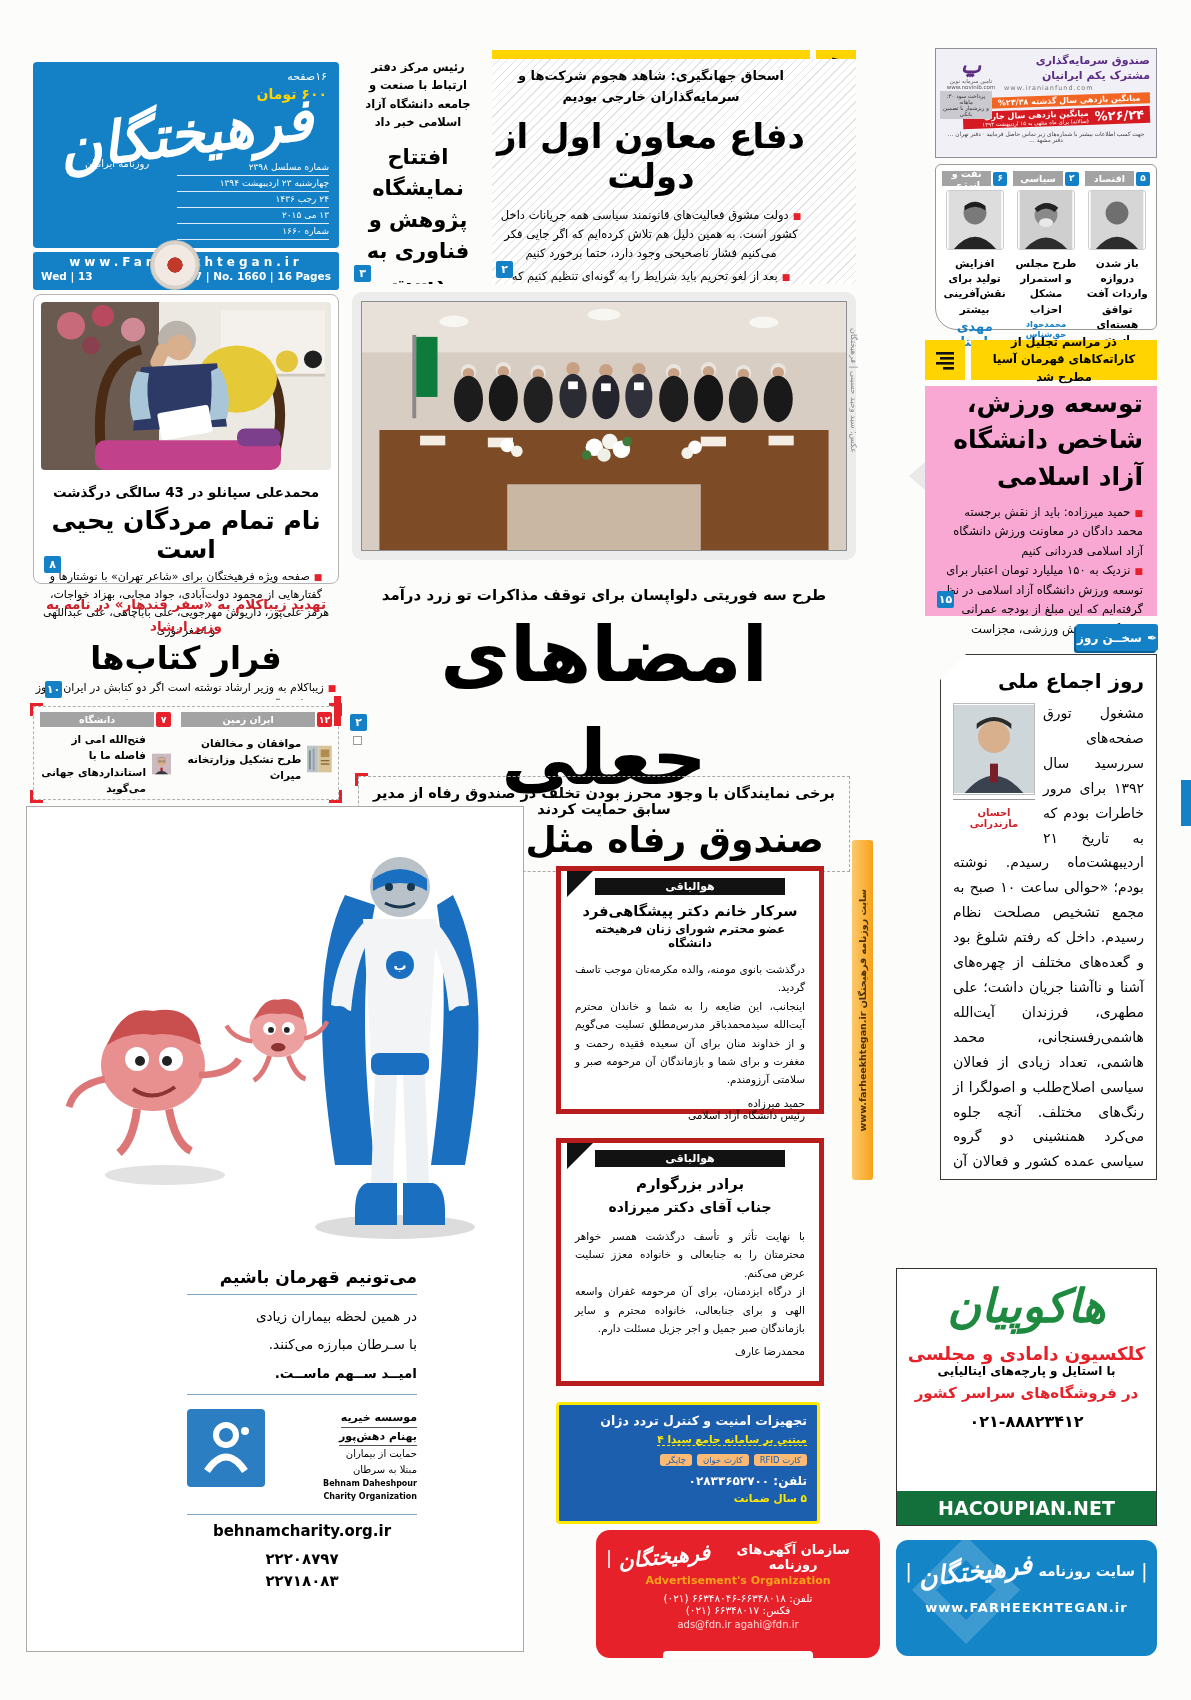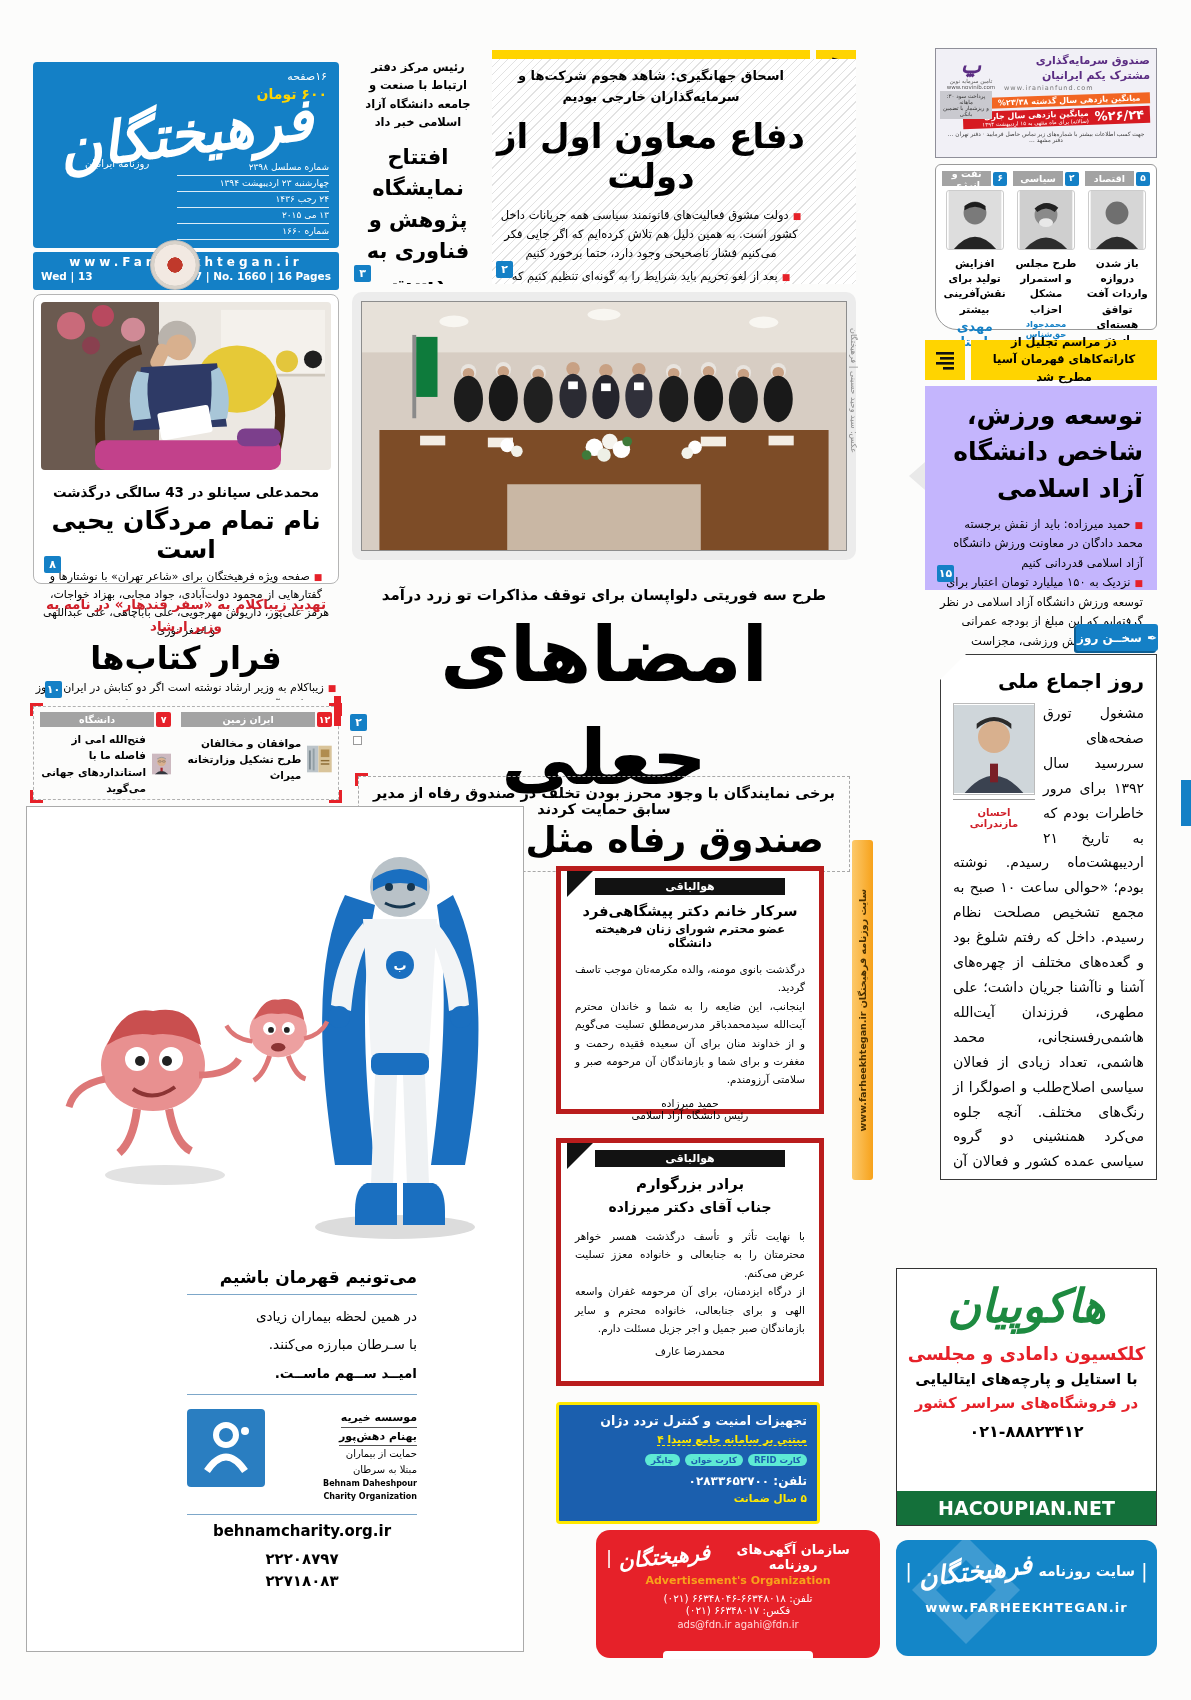--- a/index.html
+++ b/index.html
@@ -34,27 +34,27 @@
   .corner{position:absolute;width:13px;height:13px;border:3px solid #e62129}
   .c-tr{top:-4px;right:-4px;border-left:none;border-bottom:none}
   .c-tl{top:-4px;left:-4px;border-right:none;border-bottom:none}
   .c-br{bottom:-4px;right:-4px;border-left:none;border-top:none}
   .c-bl{bottom:-4px;left:-4px;border-right:none;border-top:none}
   
   .obit{background:#fff;border:5px solid #b91c1c;}
   .obit .bar{position:absolute;top:7px;left:34px;right:34px;height:17px;background:#121212;color:#fff;font-size:11px;text-align:center;line-height:17px;font-weight:bold}
   .obit .fold{position:absolute;top:0;right:auto;left:6px;width:0;height:0;border-top:26px solid #121212;border-right:26px solid transparent}
   .obody{font-size:10.5px;line-height:1.75;text-align:justify;white-space:pre-line}
-  .sig{font-size:10.5px;text-align:center;margin-top:8px}
+  .sig{font-size:10.5px;text-align:right;margin-top:8px}
   
   .speech{border:1.4px solid #3a3a3a;background:#fff;clip-path:polygon(26px 0,100% 0,100% 100%,0 100%,0 26px)}
   .sbody{font-size:14px;line-height:1.78;text-align:justify;white-space:pre-line}
   .vert{writing-mode:vertical-rl}
   
-  .chip{background:#5eead4;color:#1b5fae;font-size:8.5px;font-weight:bold;border-radius:11px;padding:1px 6px}
+  .chip{background:#fdba74;color:#1b5fae;font-size:8.5px;font-weight:normal;border-radius:3px;padding:1px 6px}
   .hr-blue{border:none;border-top:1.5px solid #7da7c9;margin:7px 0}
 </style>
 </head>
 <body>
 
 <div class="page">
 
   <div class="abs mast">
     <span class="mast-pages">۱۶صفحه</span>
     <span class="mast-price">۶۰۰ تومان</span>
@@ -182,21 +182,21 @@
     </div>
     <div style="width:40px;background:#ffd400;display:flex;align-items:center;justify-content:center">
       <svg width="22" height="22" viewBox="0 0 22 22">
           <rect x="2" y="3" width="18" height="2.6" fill="#111"></rect>
           <rect x="6" y="8" width="14" height="2.6" fill="#111"></rect>
           <rect x="2" y="13" width="18" height="2.6" fill="#111"></rect>
           <rect x="9" y="18" width="11" height="2.6" fill="#111"></rect>
         </svg>
     </div>
   </div>
-  <div class="abs" style="left:925px;top:386px;width:232px;height:204px;background:#c4b5fd;padding:12px 14px">
+  <div class="abs" style="left:925px;top:386px;width:232px;height:230px;background:#f9a8d4;padding:0 14px">
     <div class="abs" style="left:-16px;top:76px;width:0;height:0;border-top:14px solid transparent;border-bottom:14px solid transparent;border-left:0;border-right:16px solid #e9e9e9"></div>
     <div class="b" style="font-size:25px;line-height:1.45">توسعه ورزش، شاخص دانشگاه آزاد اسلامی</div>
     <div class="redsq" style="font-size:11.5px;line-height:1.7;margin-top:8px">حمید میرزاده: باید از نقش برجسته محمد دادگان در معاونت ورزش دانشگاه آزاد اسلامی قدردانی کنیم</div>
     <div class="redsq" style="font-size:11.5px;line-height:1.7">نزدیک به ۱۵۰ میلیارد تومان اعتبار برای توسعه ورزش دانشگاه آزاد اسلامی در نظر گرفته‌ایم که این مبلغ از بودجه عمرانی دانشگاه در بخش ورزشی، مجزاست</div>
     <span class="pg abs" style="left:12px;bottom:8px">۱۵</span>
   </div>
 
   <div class="abs" style="left:33px;top:294px;width:306px;height:290px;background:#fff;border:1px solid #b5b5b5;border-radius:8px;padding:7px">
     <svg width="100%" height="168" viewBox="0 0 290 170" preserveAspectRatio="none" style="border-radius:4px">
       <rect width="290" height="170" fill="#ece8e2"></rect>
@@ -512,21 +512,21 @@
     <div class="b ltr" style="font-size:11px;color:#f7a21b;margin-top:2px">Advertisement's Organization</div>
     <div style="font-size:10.5px;margin-top:5px">تلفن: ۶۶۳۴۸۰۱۸-۶۶۳۴۸۰۴۶ (۰۲۱)</div>
     <div style="font-size:10.5px">فکس: ۶۶۳۴۸۰۱۷ (۰۲۱)</div>
     <div class="ltr" style="font-size:10px;color:#ffd9d9;margin-top:3px">ads@fdn.ir      agahi@fdn.ir</div>
     <div class="abs" style="left:50%;bottom:-1px;transform:translateX(-50%);width:150px;height:8px;background:#fff;border-radius:4px 4px 0 0"></div>
   </div>
 
   <div class="abs ctr" style="left:896px;top:1268px;width:261px;height:258px;background:#fff;border:1.5px solid #333;padding-top:10px">
     <div class="b" style="font-size:46px;color:#1d8a40;font-style:italic;letter-spacing:-2px">هاکوپیان</div>
     <div class="b" style="font-size:18px;color:#e62129;margin-top:10px">کلکسیون دامادی و مجلسی</div>
-    <div class="b" style="font-size:15px;margin-top:6px">با استایل و پارچه‌های ایتالیایی</div>
+    <div class="b" style="font-size:12px;">با استایل و پارچه‌های ایتالیایی</div>
     <div class="b" style="font-size:15px;color:#e62129;margin-top:6px">در فروشگاه‌های سراسر کشور</div>
     <div class="b ltr" style="font-size:16px;margin-top:10px">۰۲۱-۸۸۸۲۳۴۱۲</div>
     <div class="abs" style="left:0;right:0;bottom:0;height:34px;background:#14703a;display:flex;align-items:center;justify-content:center">
       <span class="b ltr" style="font-size:19px;color:#fff">HACOUPIAN.NET</span>
     </div>
   </div>
 
   <div class="abs ctr" style="left:896px;top:1540px;width:261px;height:116px;background:#1486c8;border-radius:12px;color:#fff;padding-top:16px;overflow:hidden">
     <svg class="abs" style="left:10px;top:-10px;opacity:.18" width="120" height="120" viewBox="0 0 40 40">
         <path d="M20 2 L38 20 L20 38 L2 20 Z" fill="#fff"></path>

